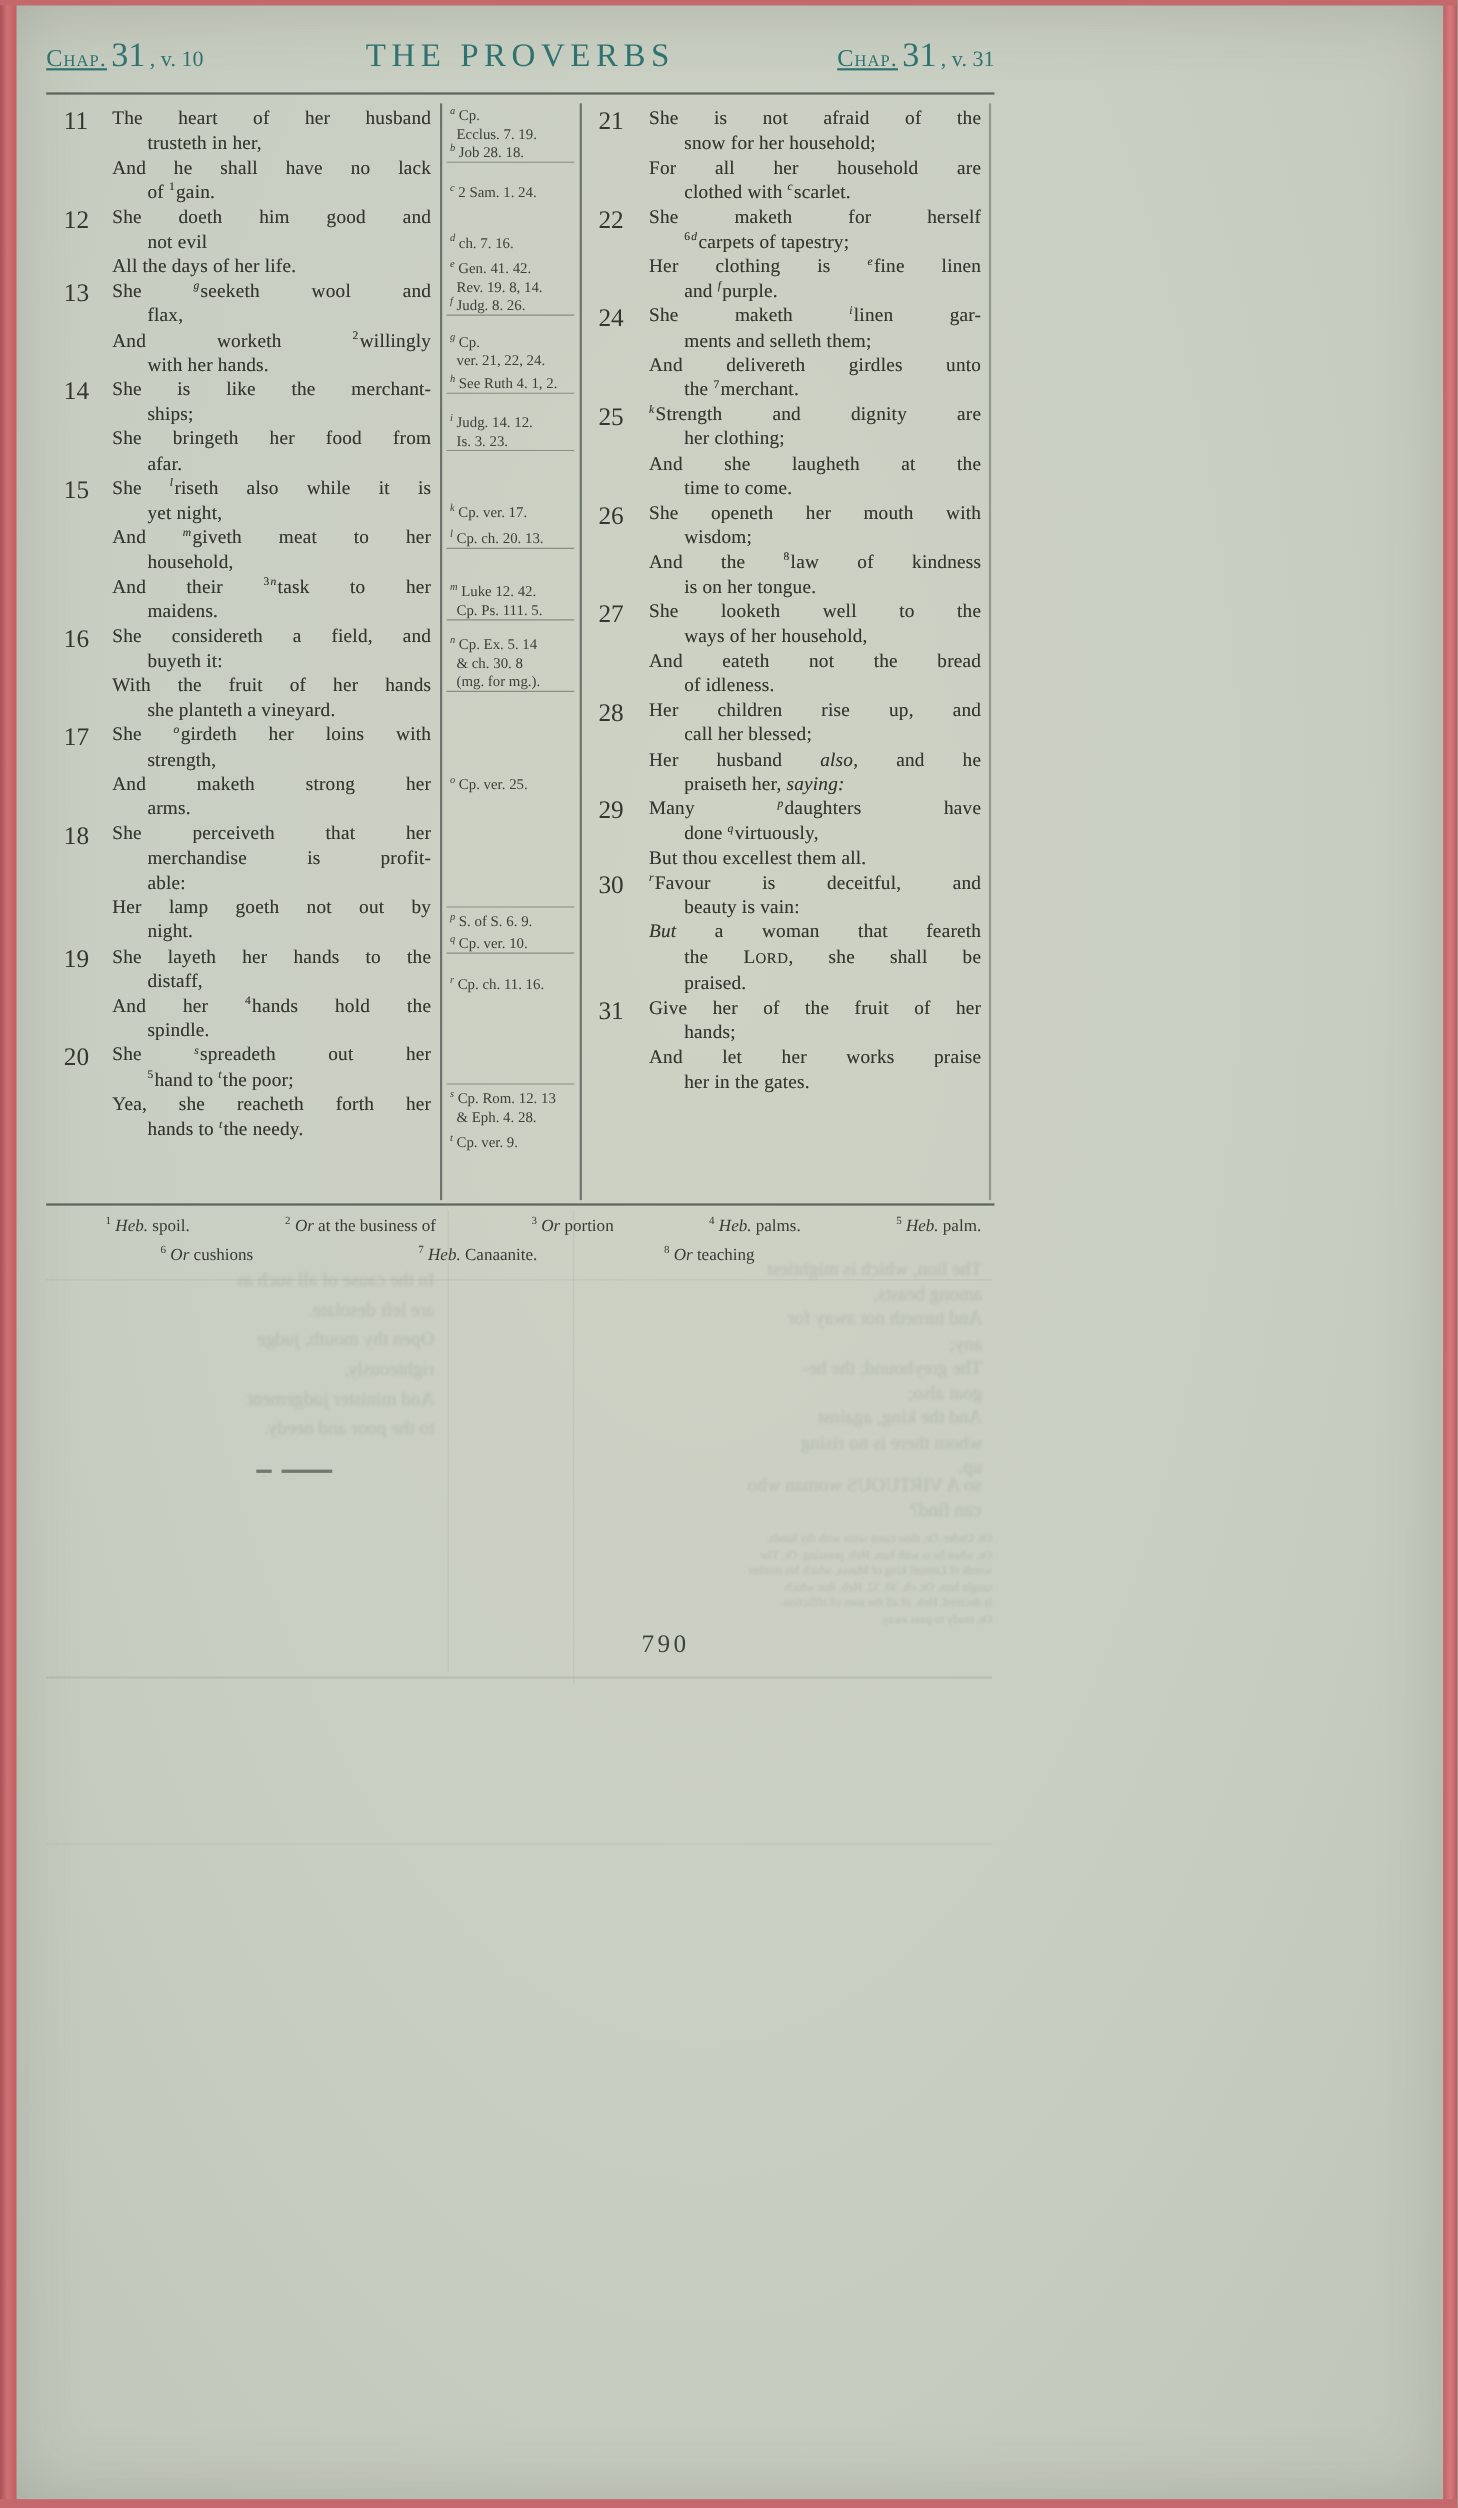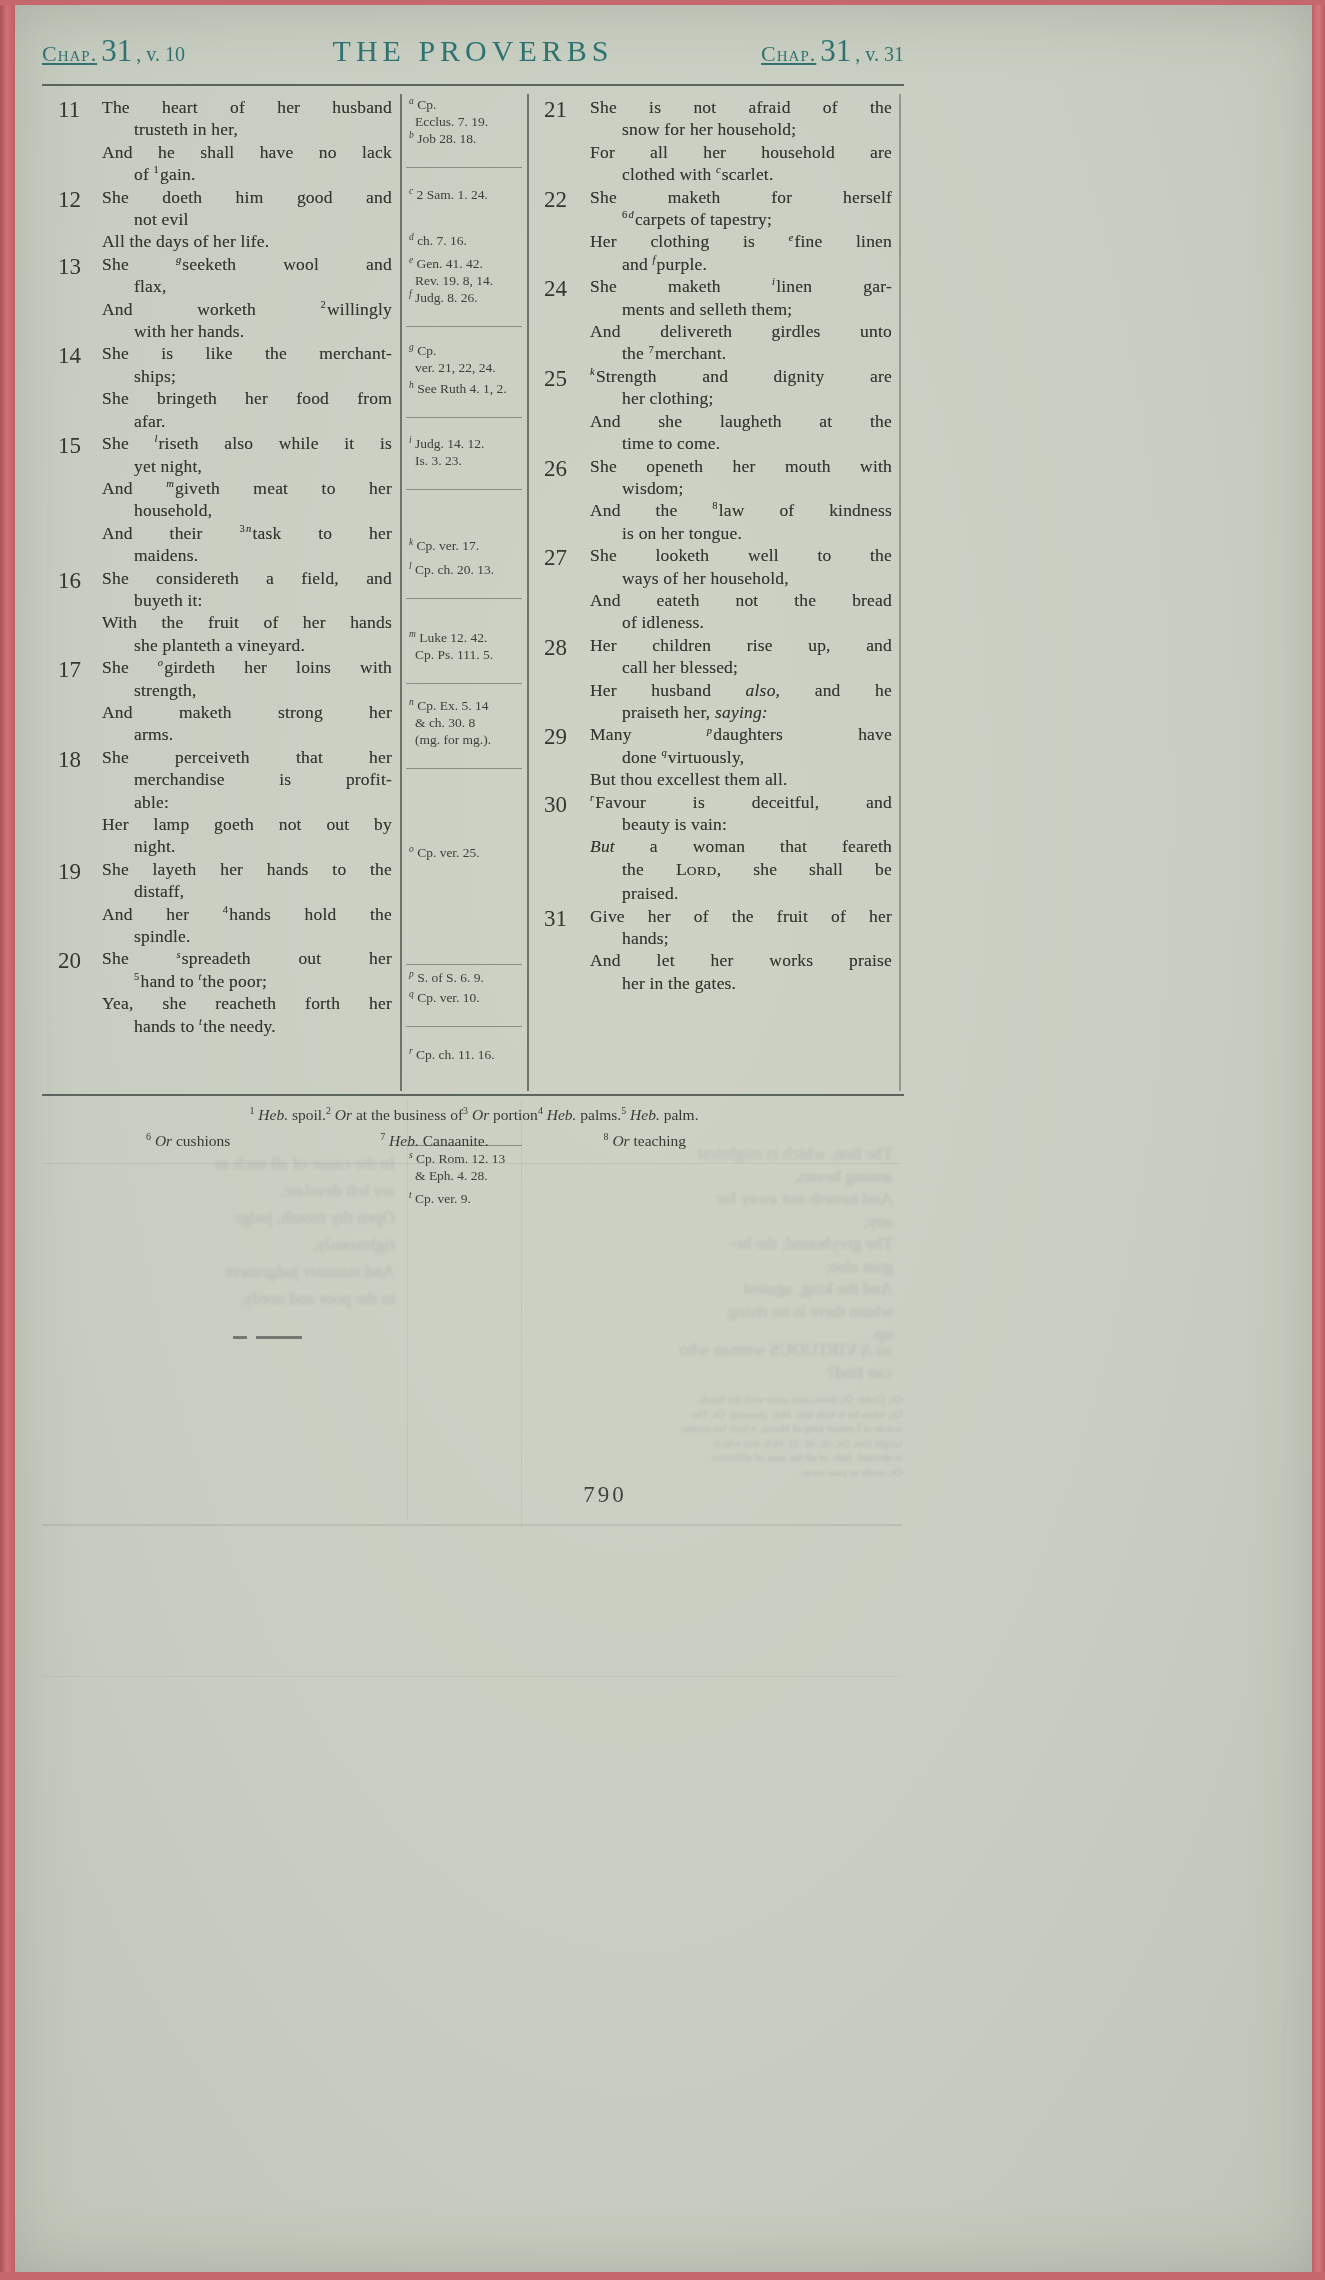--- a/index.html
+++ b/index.html
@@ -39,35 +39,35 @@
   .vline.ind{margin-left:32px;}
   .vline.jfull{text-align:justify;text-align-last:justify;}
   sup.ref{font-style:italic;font-size:10.5px;line-height:0;margin-right:1px;}
   sup.fnum{font-size:10.5px;line-height:0;margin-right:1px;}
   .it{font-style:italic;}
   .sc .scsmall{font-size:13.5px;letter-spacing:.5px;}
 
   
   #col-refs{position:absolute;left:406px;top:96px;width:116px;}
   .ref-entry{font-size:13.5px;line-height:17px;color:#3c403a;padding-left:3px;}
-  .ref-entry.rb{border-bottom:1px solid rgba(70,78,68,.5);padding-bottom:20px;}
+  .ref-entry.rb{border-bottom:1px solid rgba(70,78,68,.5);padding-bottom:0;}
   .ref-entry.rt{border-top:1px solid rgba(70,78,68,.5);padding-top:4px;}
   .ref-line{white-space:nowrap;}
   .ref-line + .ref-line{padding-left:6px;}
   sup.ref-sup{font-style:italic;font-size:9.5px;line-height:0;}
   [data-ref="c"]{margin-top:18px;} [data-ref="d"]{margin-top:29px;} [data-ref="e"]{margin-top:6px;}
   [data-ref="g"]{margin-top:15px;} [data-ref="h"]{margin-top:4px;}  [data-ref="i"]{margin-top:17px;}
   [data-ref="k"]{margin-top:47px;} [data-ref="l"]{margin-top:7px;}  [data-ref="m"]{margin-top:30px;}
   [data-ref="n"]{margin-top:13px;} [data-ref="o"]{margin-top:75px;} [data-ref="p"]{margin-top:103px;}
   [data-ref="q"]{margin-top:3px;}  [data-ref="r"]{margin-top:19px;} [data-ref="s"]{margin-top:82px;}
   [data-ref="t"]{margin-top:6px;}
 
   
   #footnotes{position:absolute;left:56px;top:1106px;width:836px;font-size:15.5px;color:#373b34;}
-  .fn-line1{display:flex;justify-content:center;}
+  .fn-line1{display:flex;justify-content:space-between;margin-left:40px;}
   .fn-line2{display:flex;margin-top:8px;padding-left:90px;}
   .fn-line2 .fn-item:nth-child(2){margin-left:150px;}
   .fn-line2 .fn-item:nth-child(3){margin-left:115px;}
   .fn-item{white-space:nowrap;}
   .fn-item sup{font-size:10px;line-height:0;}
 
   #page-number{position:absolute;top:1482px;left:558px;width:94px;text-align:center;font-size:23px;letter-spacing:3px;color:#3e443e;}
 
   
   .ghost{position:absolute;transform:scaleX(-1);filter:blur(1.4px);opacity:.16;color:#46564e;font-size:17.5px;line-height:22.5px;}

